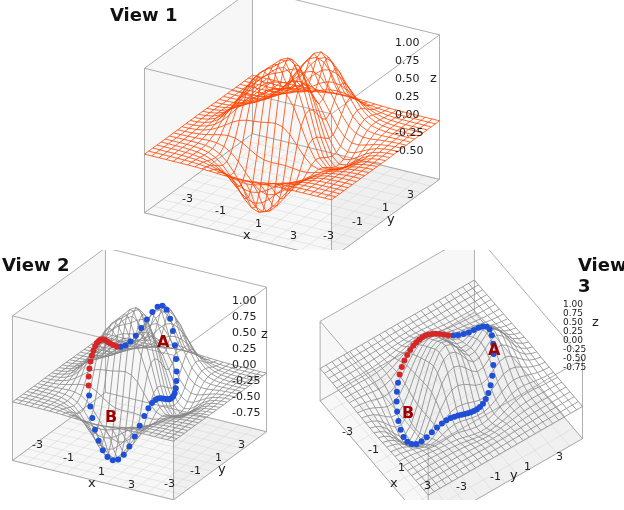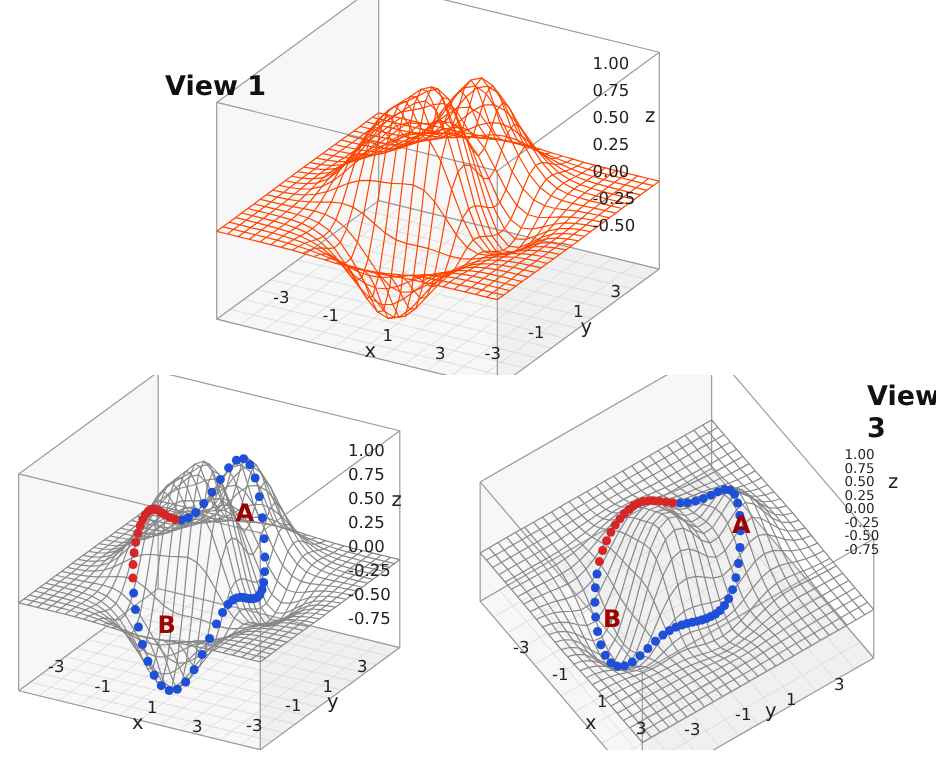--- a/index.html
+++ b/index.html
@@ -50,21 +50,21 @@
     fill: none;
     vector-effect: non-scaling-stroke;
   }
 </style>
 </head>
 <body>
 
 <div class="stage">
 
   <div class="panel" id="p1" style="left:130px; top:0px; width:360px; height:250px;">
-    <div class="title" style="left:-20px; top:4px;margin-top:43px;">View 1</div>
+    <div class="title" style="left:-20px; top:4px;">View 1</div>
     <svg id="svg1" width="360" height="250">
         <polygon points="201.53074360871938,258.44293641722976 309.5307436087194,179.38733585076577 122.46925639128064,133.7445635827702 14.469256391280624,212.80016414923423" fill="#f0f0f0" stroke="none"></polygon>
         <polygon points="14.469256391280624,212.80016414923423 122.46925639128064,133.7445635827702 122.46925639128064,-10.786686417229781 14.469256391280624,68.26891414923423" fill="#f7f7f7" stroke="none"></polygon>
         <polygon points="201.53074360871938,258.44293641722976 14.469256391280624,212.80016414923423 14.469256391280624,68.26891414923423 201.53074360871938,113.91168641722979" fill="#f7f7f7" stroke="none"></polygon>
         <g class="mesh">
           <line x1="201.53074360871938" y1="258.44293641722976" x2="14.469256391280624" y2="212.80016414923423" stroke="#d5d5d5" stroke-width="0.5"></line>
           <line x1="201.53074360871938" y1="258.44293641722976" x2="309.5307436087194" y2="179.38733585076577" stroke="#d5d5d5" stroke-width="0.5"></line>
           <line x1="210.53074360871938" y1="251.85496970335777" x2="23.469256391280624" y2="206.21219743536224" stroke="#d5d5d5" stroke-width="0.5"></line>
           <line x1="185.94228634059945" y1="254.6393720615635" x2="293.9422863405995" y2="175.58377149509946" stroke="#d5d5d5" stroke-width="0.5"></line>
           <line x1="219.53074360871938" y1="245.26700298948577" x2="32.469256391280624" y2="199.62423072149022" stroke="#d5d5d5" stroke-width="0.5"></line>
@@ -179,20 +179,21 @@
     <div class="tick-label" style="left:265px; top:144px;">-0.50</div>
     <div class="tick-label" style="left:265px; top:126px;">-0.25</div>
     <div class="tick-label" style="left:265px; top:108px;">0.00</div>
     <div class="tick-label" style="left:265px; top:90px;">0.25</div>
     <div class="tick-label" style="left:265px; top:72px;">0.50</div>
     <div class="tick-label" style="left:265px; top:54px;">0.75</div>
     <div class="tick-label" style="left:265px; top:36px;">1.00</div>
   </div>
 
   <div class="panel" id="p2" style="left:0px; top:250px; width:310px; height:250px;">
+    <div class="title" style="left:2px; top:4px;">View 2</div>
     <svg id="svg2" width="310" height="250">
         <polygon points="173.5403625519528,249.78332719261454 266.5403625519528,181.7076711492705 105.45963744804722,142.40417280738546 12.459637448047204,210.4798288507295" fill="#f0f0f0" stroke="none"></polygon>
         <polygon points="12.459637448047204,210.4798288507295 105.45963744804722,142.40417280738546 105.45963744804722,-2.1270771926145358 12.459637448047204,65.94857885072949" fill="#f7f7f7" stroke="none"></polygon>
         <polygon points="173.5403625519528,249.78332719261454 12.459637448047204,210.4798288507295 12.459637448047204,65.94857885072949 173.5403625519528,105.25207719261454" fill="#f7f7f7" stroke="none"></polygon>
         <g class="mesh">
           <line x1="173.5403625519528" y1="249.78332719261454" x2="12.459637448047204" y2="210.4798288507295" stroke="#d5d5d5" stroke-width="0.5"></line>
           <line x1="173.5403625519528" y1="249.78332719261454" x2="266.5403625519528" y2="181.7076711492705" stroke="#d5d5d5" stroke-width="0.5"></line>
           <line x1="181.2903625519528" y1="244.1103558556692" x2="20.209637448047204" y2="204.80685751378414" stroke="#d5d5d5" stroke-width="0.5"></line>
           <line x1="160.11696879329398" y1="246.50803566412412" x2="253.116968793294" y2="178.4323796207801" stroke="#d5d5d5" stroke-width="0.5"></line>
           <line x1="189.0403625519528" y1="238.43738451872386" x2="27.959637448047204" y2="199.1338861768388" stroke="#d5d5d5" stroke-width="0.5"></line>

